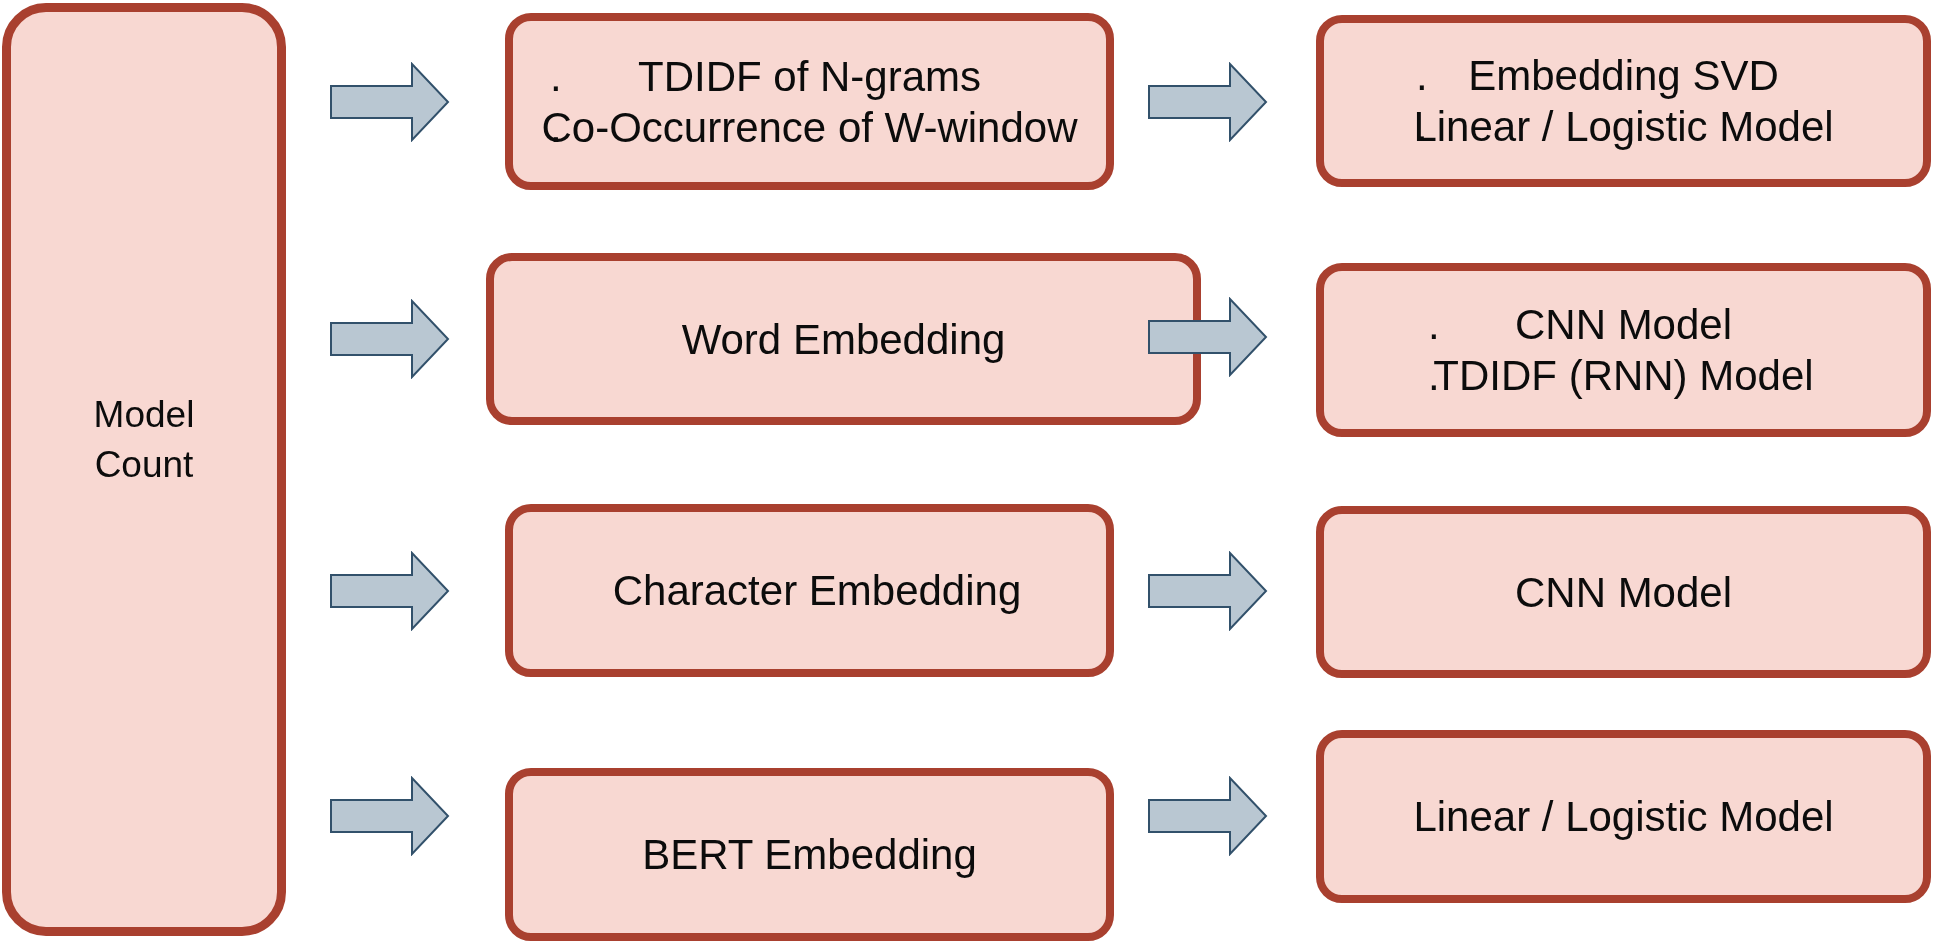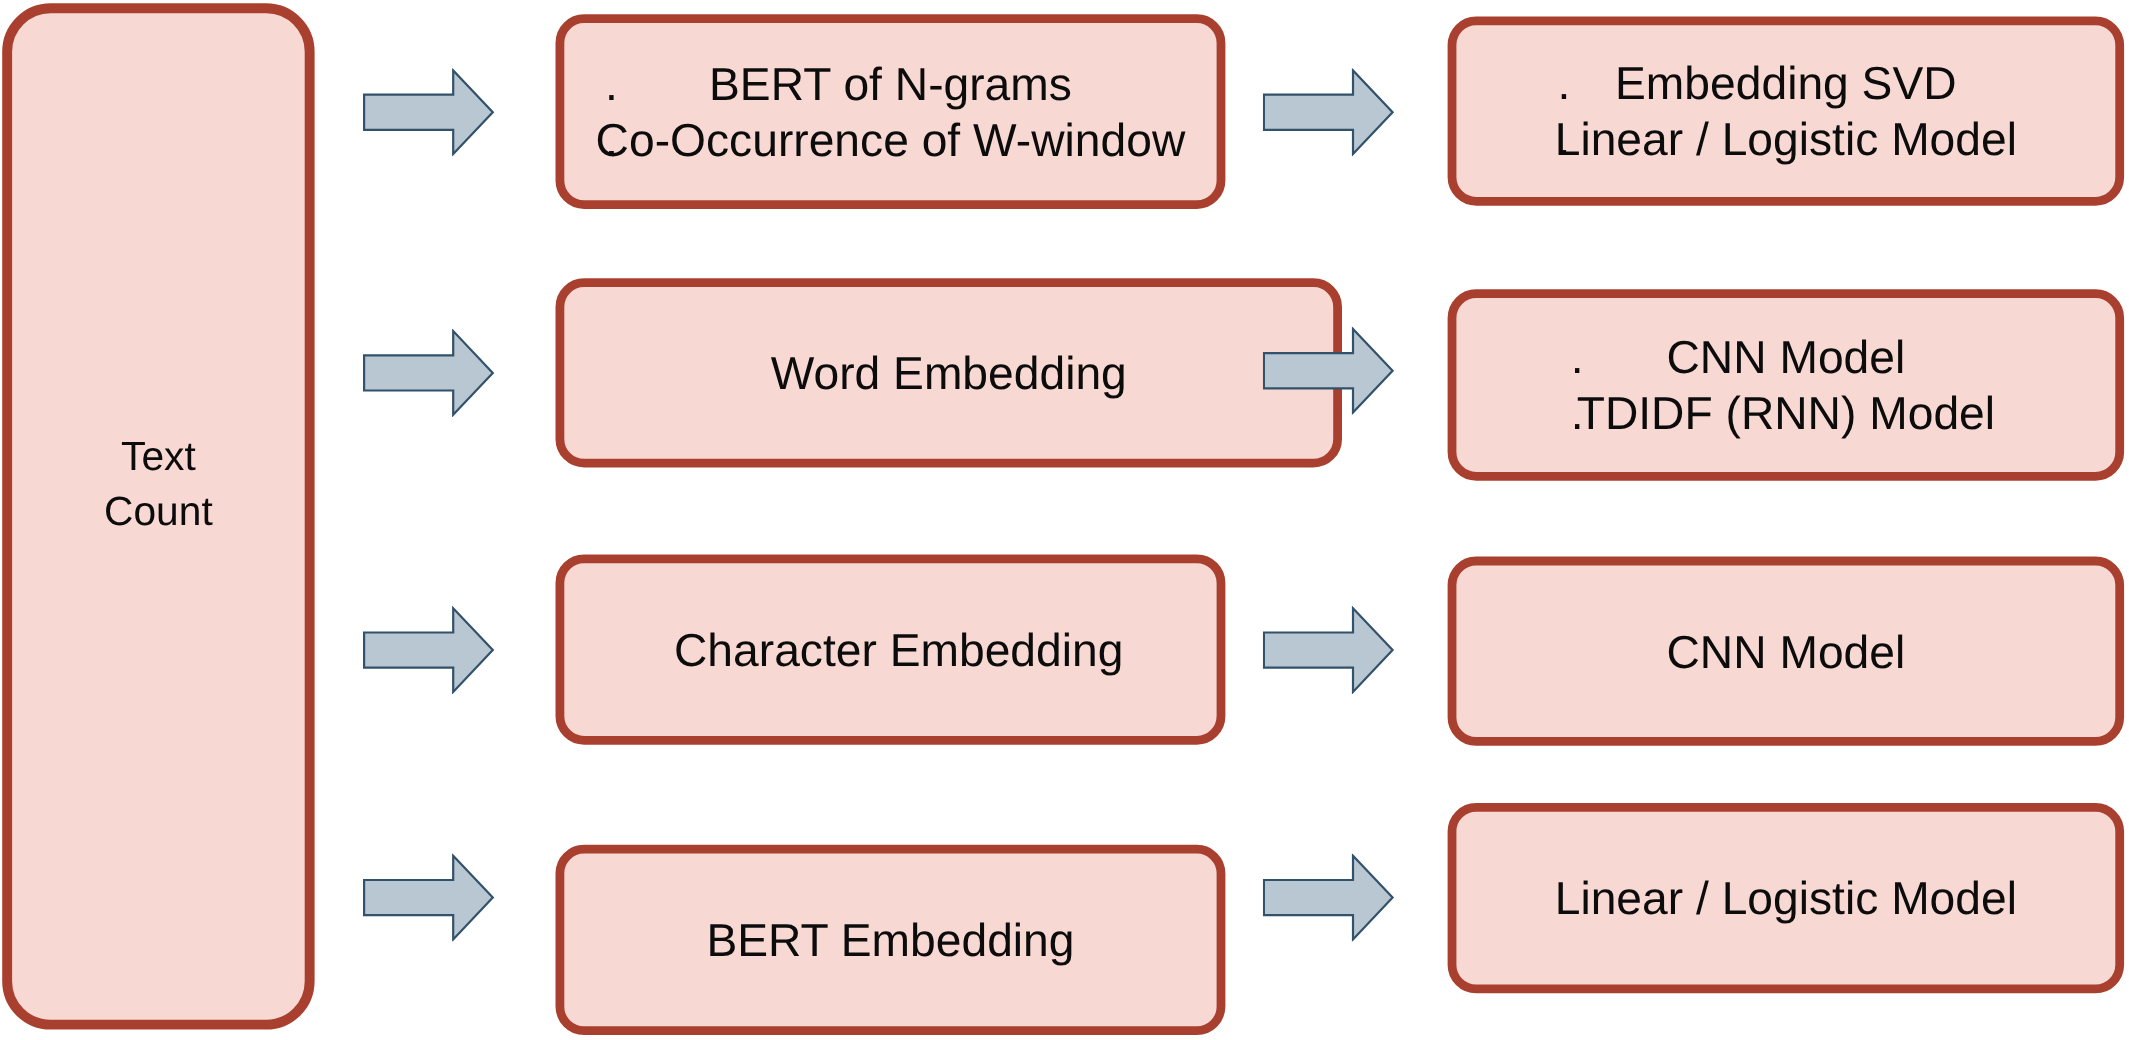--- a/index.html
+++ b/index.html
@@ -60,31 +60,31 @@
     display:block;
   }
 </style>
 </head>
 <body>
 
 <div class="canvas">
 
   <div class="box left-box" style="left:2px;top:3px;width:284px;height:933px;">
     <div class="text-block">
-      <div class="line">Text</div>
+      <div class="line">Model</div>
       <div class="line">Count</div>
     </div>
   </div>
 
   <svg class="arrow" style="left:330px;top:62px;" viewBox="0 0 120 80">
     <polygon points="1,24 82,24 82,2 118,40 82,78 82,56 1,56" stroke-width="2" stroke="#32516b" fill="#b9c7d2"></polygon>
   </svg>
   <div class="box" style="left:505px;top:13px;width:609px;height:177px;">
     <div class="line">
-      <span class="bullet" style="left:37px">.</span><span>BERT of N-grams</span>
+      <span class="bullet" style="left:37px">.</span><span>TDIDF of N-grams</span>
     </div>
     <div class="line">
       <span class="bullet" style="left:37px">.</span>
     </div>
     <div class="line">
       <span class="bullet" style="left:37px">.</span><span>Co-Occurrence of W-window</span>
     </div>
   </div>
   <svg class="arrow" style="left:1148px;top:62px;" viewBox="0 0 120 80">
     <polygon points="1,24 82,24 82,2 118,40 82,78 82,56 1,56" stroke-width="2" stroke="#32516b" fill="#b9c7d2"></polygon>
@@ -94,21 +94,21 @@
       <span class="bullet" style="left:92px">.</span><span>Embedding SVD</span>
     </div>
     <div class="line">
       <span class="bullet" style="left:92px">.</span><span>Linear / Logistic Model</span>
     </div>
   </div>
 
   <svg class="arrow" style="left:330px;top:299px;" viewBox="0 0 120 80">
     <polygon points="1,24 82,24 82,2 118,40 82,78 82,56 1,56" stroke-width="2" stroke="#32516b" fill="#b9c7d2"></polygon>
   </svg>
-  <div class="box" style="left:505px;top:253px;width:715px;height:172px;">
+  <div class="box" style="left:486px;top:253px;width:715px;height:172px;">
     <div class="line">
       <span>Word Embedding</span>
     </div>
   </div>
   <svg class="arrow" style="left:1148px;top:297px;" viewBox="0 0 120 80">
     <polygon points="1,24 82,24 82,2 118,40 82,78 82,56 1,56" stroke-width="2" stroke="#32516b" fill="#b9c7d2"></polygon>
   </svg>
   <div class="box" style="left:1316px;top:263px;width:615px;height:174px;">
     <div class="line">
       <span class="bullet" style="left:104px">.</span><span>CNN Model</span>

